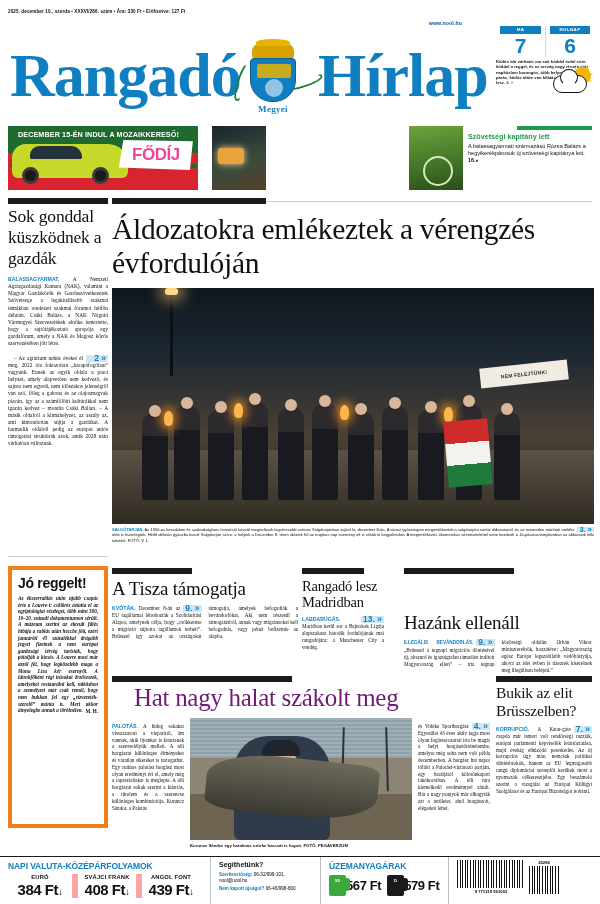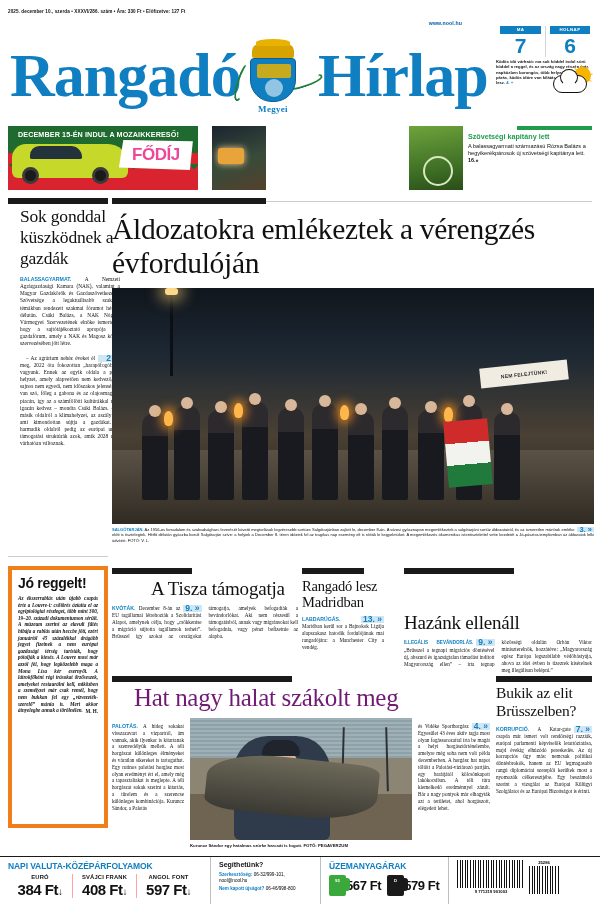--- a/index.html
+++ b/index.html
@@ -173,21 +173,21 @@
   .ph-bike:after {
     content:""; position:absolute; left:14px; top:30px; width:26px; height:26px;
     border:2.4px solid #d8e8c0; border-radius:50%;
   }
 
   
   .rule-black { position:absolute; background:#1a1a1a; height:6px; }
   .rule-grey  { position:absolute; background:#c9ced3; height:1px; }
 
   
-  .colL { position:absolute; left:20px; top:206px; width:100px; }
+  .colL { position:absolute; left:8px; top:206px; width:100px; }
   .l-head {
     font-family:"Liberation Serif", serif; font-size:17.5px; line-height:21px;
     color:#111; font-weight:400; letter-spacing:-.2px;
   }
   .l-body {
     margin-top:7px; font-family:"Liberation Serif", serif;
     font-size:5.35px; line-height:7.15px; text-align:justify; color:#111;
     hyphens:auto;
   }
   .kicker-blue { color:#0f7fc2; font-weight:800; font-family:"Liberation Sans",sans-serif; font-size:5.2px; }
@@ -344,21 +344,21 @@
     position:absolute; left:0; top:856px; width:600px; height:48px;
     border-top:1.5px solid #1a1a1a; background:#fff; display:flex;
   }
   .bb-sec { position:relative; padding:4px 6px 0 8px; }
   .bb-sec + .bb-sec { border-left:1px solid #b9bfc5; }
   .bb-title {
     color:#0f7fc2; font-weight:800; font-size:8.5px; letter-spacing:-.1px;
   }
   .fx-row { display:flex; margin-top:3px; }
   .fx-cell { width:64px; text-align:center; }
-  .fx-cell + .fx-cell { border-left:1px solid #fca5a5; }
+  .fx-cell + .fx-cell { border-left:6px solid #fca5a5; }
   .fx-name { font-size:5.8px; font-weight:700; letter-spacing:.2px; color:#111; }
   .fx-val {
     font-size:15px; font-weight:800; color:#111; letter-spacing:-.5px; margin-top:1px;
   }
   .fx-arrow { font-size:10px; font-weight:400; }
 
   .help { width:110px; }
   .help-t { font-size:7px; font-weight:800; color:#111; }
   .help-l { font-size:4.6px; margin-top:4px; line-height:6.4px; }
   .help-l b { color:#0f7fc2; }
@@ -529,21 +529,21 @@
   <div class="goodmorning">
     <div class="gm-title">Jó reggelt!</div>
     <div class="gm-text"><span>Az ékszerrablás után újabb csapás érte a Louvre-t: csőtörés áztatta el az egyiptológiai részleget, több mint 300, 19–20. századi dokumentumon sérült. A múzeum szerint az elavult fűtés hibája a rablás után heccbe jött, ezért januártól 45 százalékkal drágább jegyet fizetnek a nem európai gazdasági térség turisták, hogy pótolják a kiesés. A Louvre most már azzól fél, hogy legközelebb maga a Mona Lisa kér esernyőt. A látrokfőként régi írásokat őrzőseszek, amelyeket restaurálni kell, miközben a személyzet már csak remél, hogy nem bukkan fel egy „vízvezeték-szerelő” mánia is. Mert akkor átnyelegbe annak a törölnélen.</span> <span class="gm-sig">M. H.</span></div>
   </div>
 
   <div class="rule-black" style="left:112px; top:568px; width:80px;"></div>
   <div class="rule-black" style="left:302px; top:568px; width:62px;"></div>
   <div class="rule-black" style="left:404px; top:568px; width:110px;"></div>
 
   <div style="position:absolute; left:112px; top:578px; width:186px;">
-    <div class="mid-head" style="font-size:19px; line-height:21px;margin-left:39px;">A Tisza támogatja</div>
+    <div class="mid-head" style="font-size:19px; line-height:21px;">A Tisza támogatja</div>
     <div class="mid-body two-col" style="margin-top:6px;">
       <span class="pg-badge">9. »</span>
       <span class="kicker-blue">KVÓTÁK.</span><span> December 8-án az EU tagállamai létrehozták a Szolidaritási Alapot, amelynek célja, hogy „csökkentse a migráció sújtotta tagállamok terheit”. Brüsszel így azokat az országokat támogatja, amelyek befogadták a bevándorlókat. Aki nem részesül a támogatásból, annak vagy migránsokat kell befogadnia, vagy pénzt befizetnie az alapba.</span>
     </div>
   </div>
 
   <div style="position:absolute; left:302px; top:578px; width:82px;">
     <div class="mid-head" style="font-size:14.5px; line-height:16px;">Rangadó lesz Madridban</div>
     <div class="mid-body" style="margin-top:6px;">
       <span class="pg-badge">13. »</span>
@@ -599,21 +599,21 @@
         <div class="fx-cell">
           <div class="fx-name">EURÓ</div>
           <div class="fx-val"><span>384 Ft</span><span class="fx-arrow">↓</span></div>
         </div>
         <div class="fx-cell">
           <div class="fx-name">SVÁJCI FRANK</div>
           <div class="fx-val"><span>408 Ft</span><span class="fx-arrow">↓</span></div>
         </div>
         <div class="fx-cell">
           <div class="fx-name">ANGOL FONT</div>
-          <div class="fx-val"><span>597 Ft</span><span class="fx-arrow">↓</span></div>
+          <div class="fx-val"><span>439 Ft</span><span class="fx-arrow">↓</span></div>
         </div>
       </div>
     </div>
 
     <div class="bb-sec help">
       <div class="help-t">Segíthetünk?</div>
       <div class="help-l"><b>Szerkesztőség:</b><span> 06-32/999-101, nool@nool.hu</span></div>
       <div class="help-l" style="margin-top:1px;"><b>Nem kapott újságot?</b><span> 06-46/998-800</span></div>
     </div>
 

